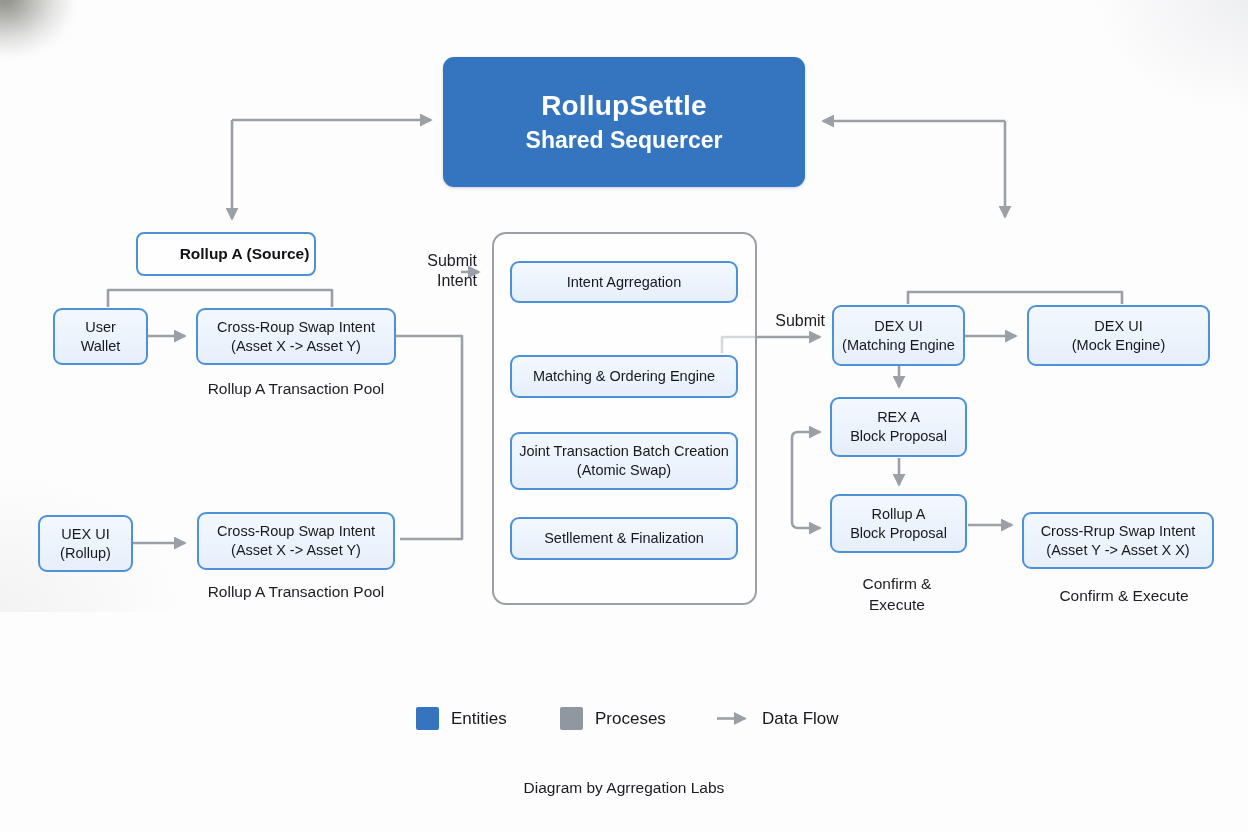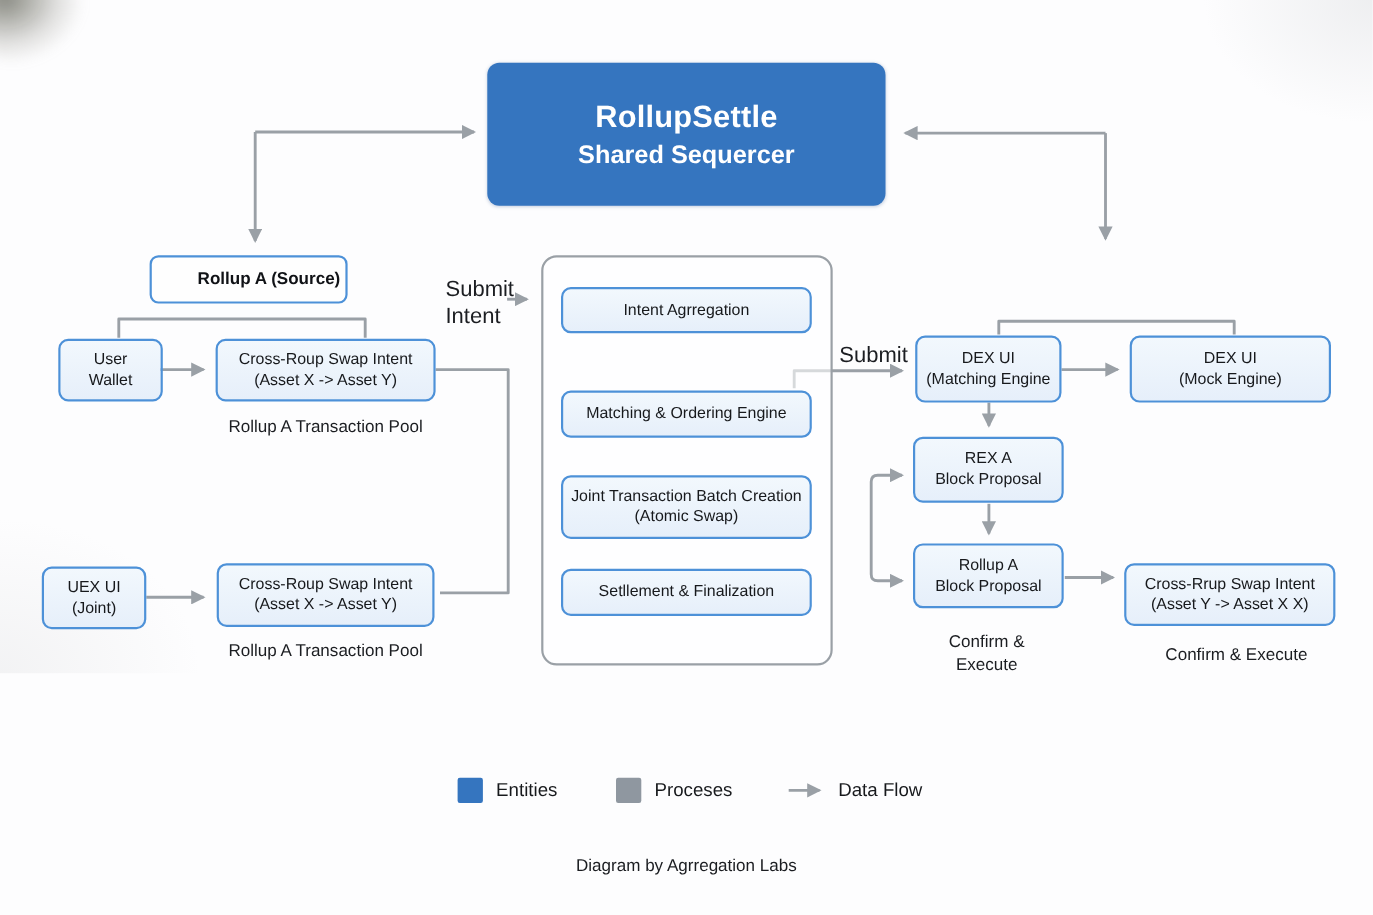--- a/index.html
+++ b/index.html
@@ -34,21 +34,21 @@
   .seq{
     background:#3575bf;border-radius:11px;color:#ffffff;
     box-shadow:0 1px 3px rgba(40,80,140,.25);
   }
   .seq .t1{font-size:28px;font-weight:700;letter-spacing:.2px;}
   .seq .t2{font-size:23px;font-weight:600;margin-top:5px;}
   .panel{
     border:2px solid #9aa0a6;border-radius:14px;background:rgba(255,255,255,.6);
   }
   .flabel{position:absolute;font-size:15.5px;color:#1b1d21;text-align:center;line-height:1.35;}
-  .elabel{position:absolute;font-size:20px;color:#1b1d21;text-align:left;line-height:1.25;}
+  .elabel{position:absolute;font-size:16px;color:#1b1d21;text-align:right;line-height:1.25;}
 
   .legend{position:absolute;left:0;top:704px;width:1248px;height:30px;}
   .lg-item{position:absolute;display:flex;align-items:center;}
   .lg-swatch{width:23px;height:23px;border-radius:2px;margin-right:12px;}
   .lg-swatch.blue{background:#3575bf;}
   .lg-swatch.gray{background:#8f97a0;}
   .lg-text{font-size:17px;color:#17191c;}
   .footer{position:absolute;left:0;top:779px;width:1248px;text-align:center;
     font-size:15.5px;color:#1b1d21;}
 </style>
@@ -101,21 +101,21 @@
 
   <div class="node" style="left:196px;top:308px;width:200px;height:57px;">
     <span>Cross-Roup Swap Intent</span>
     <span>(Asset X -&gt; Asset Y)</span>
   </div>
 
   <div class="flabel" style="left:176px;top:379px;width:240px;">Rollup A Transaction Pool</div>
 
   <div class="node" style="left:38px;top:515px;width:95px;height:57px;">
     <span>UEX UI</span>
-    <span>(Joint)</span>
+    <span>(Rollup)</span>
   </div>
 
   <div class="node" style="left:197px;top:512px;width:198px;height:58px;">
     <span>Cross-Roup Swap Intent</span>
     <span>(Asset X -&gt; Asset Y)</span>
   </div>
 
   <div class="flabel" style="left:176px;top:582px;width:240px;">Rollup A Transaction Pool</div>
 
   <div class="panel" style="left:492px;top:232px;width:265px;height:373px;"></div>

